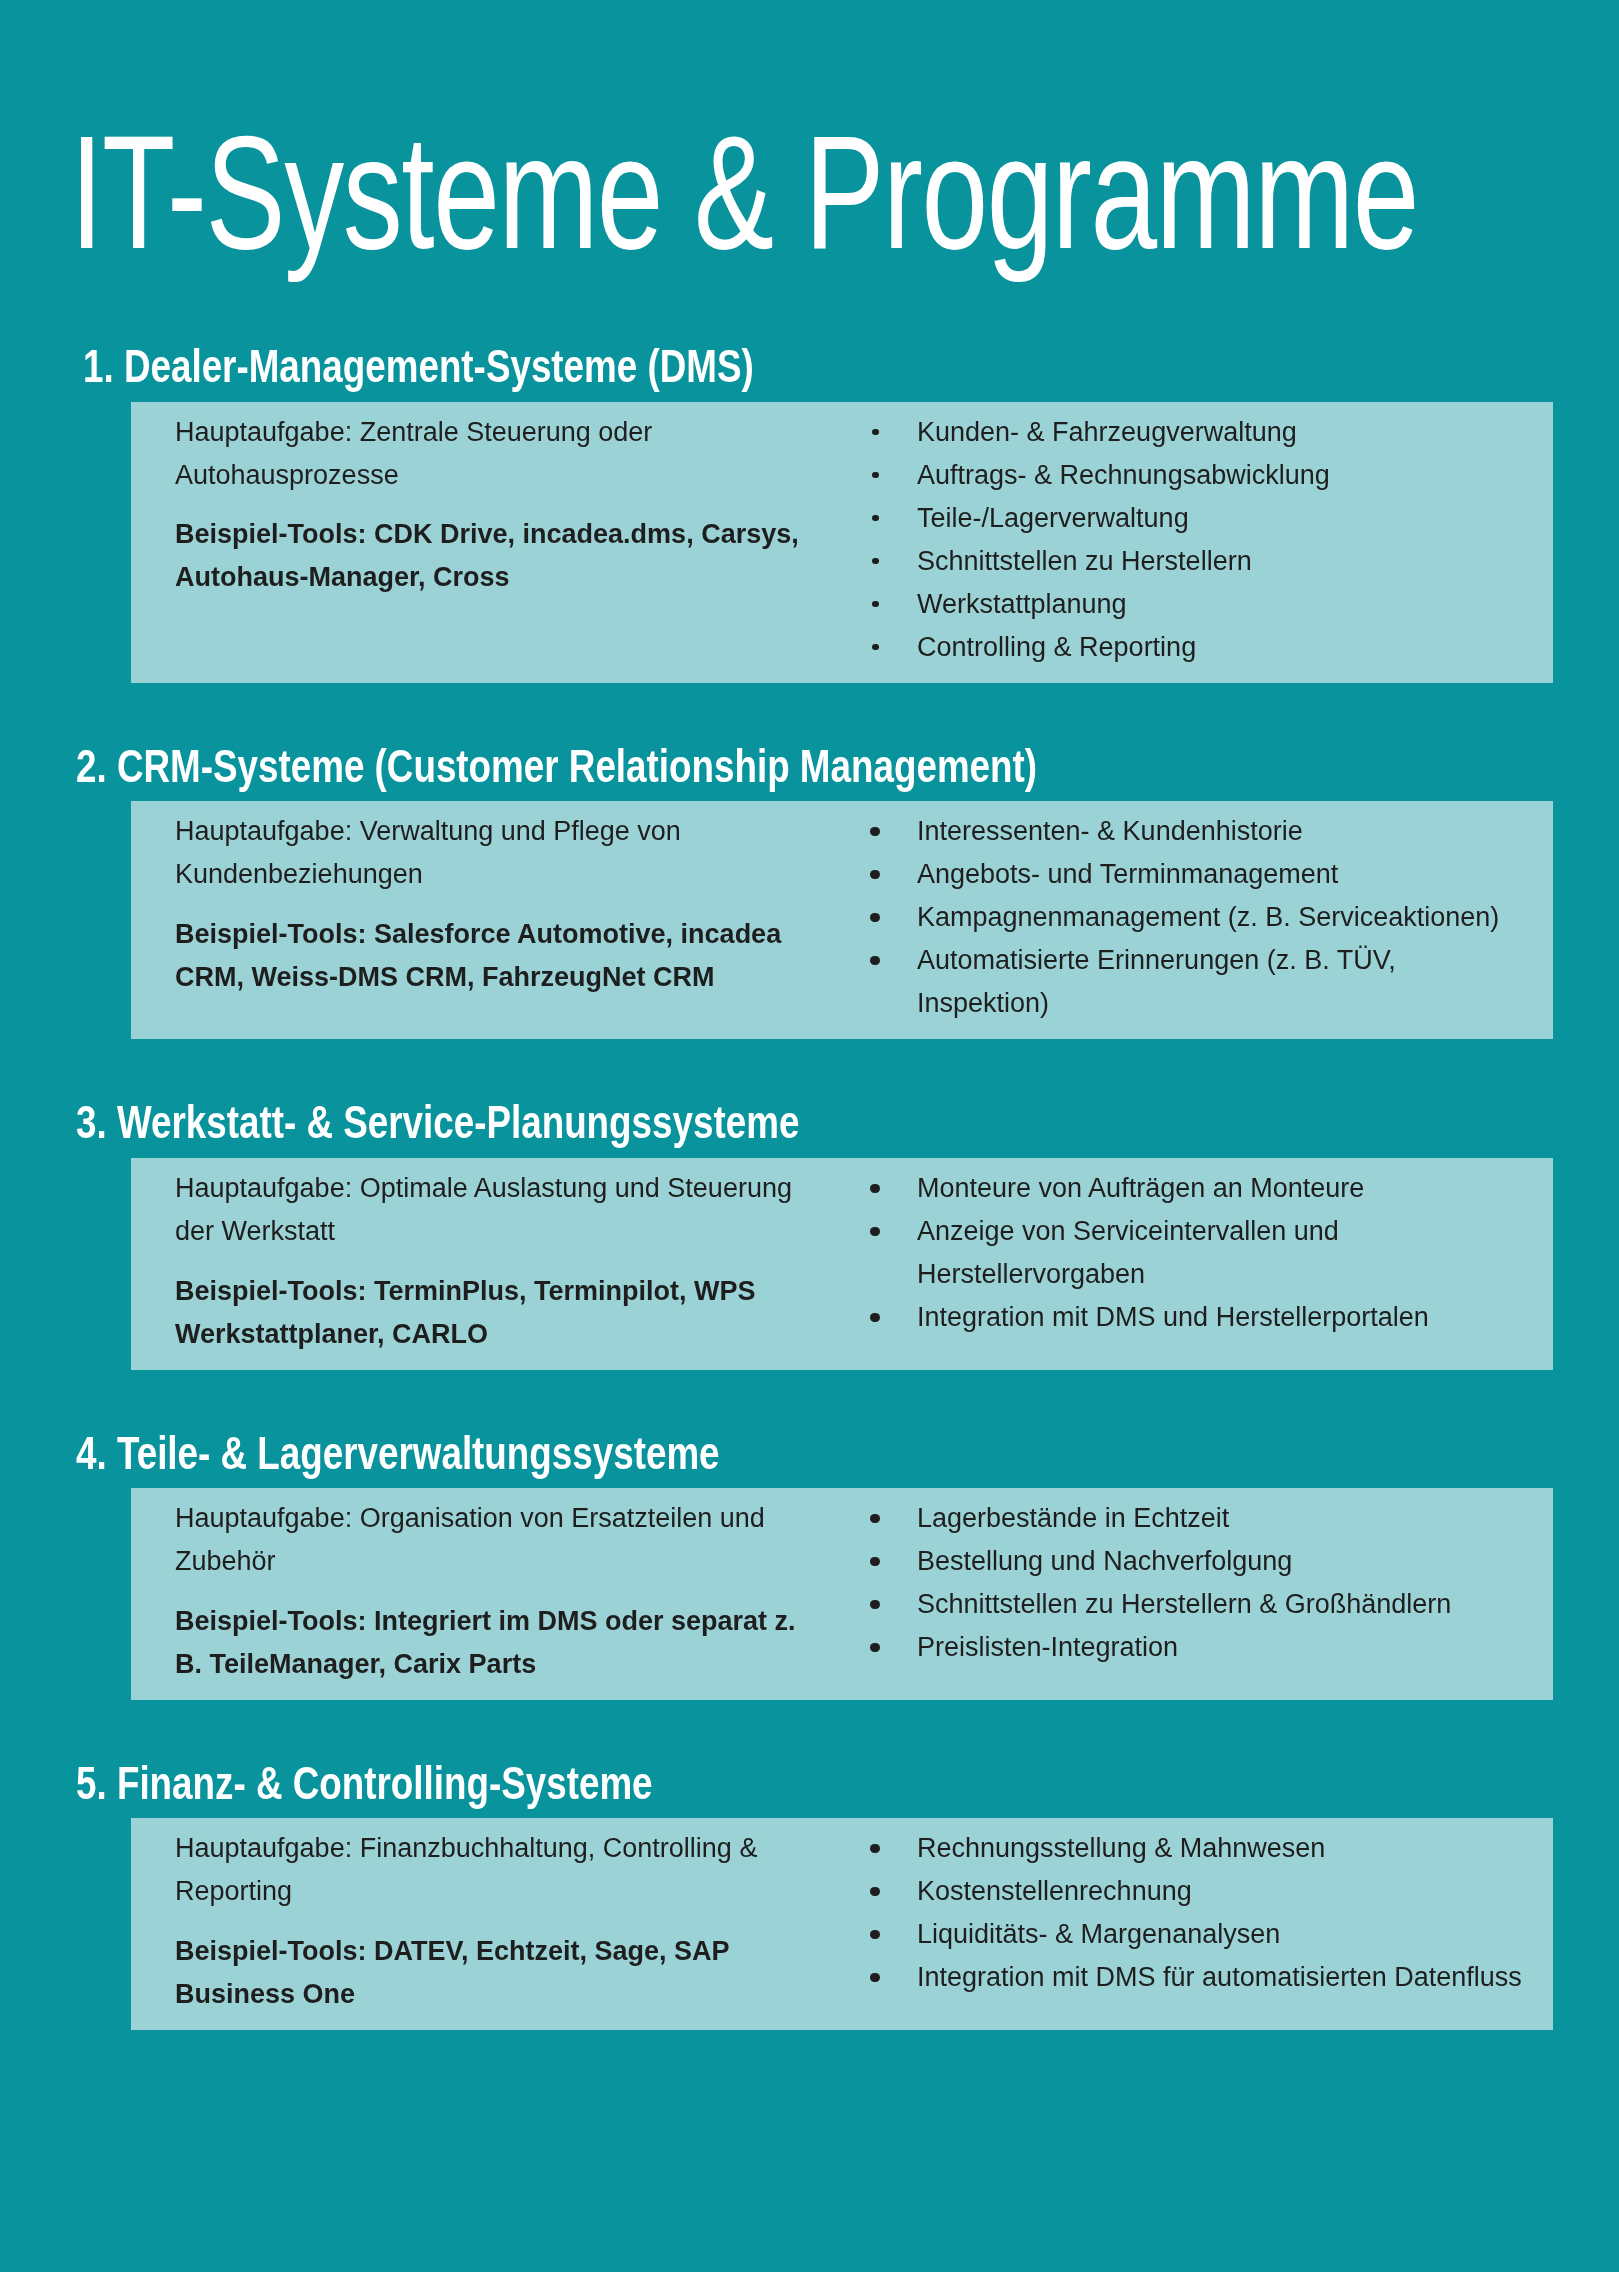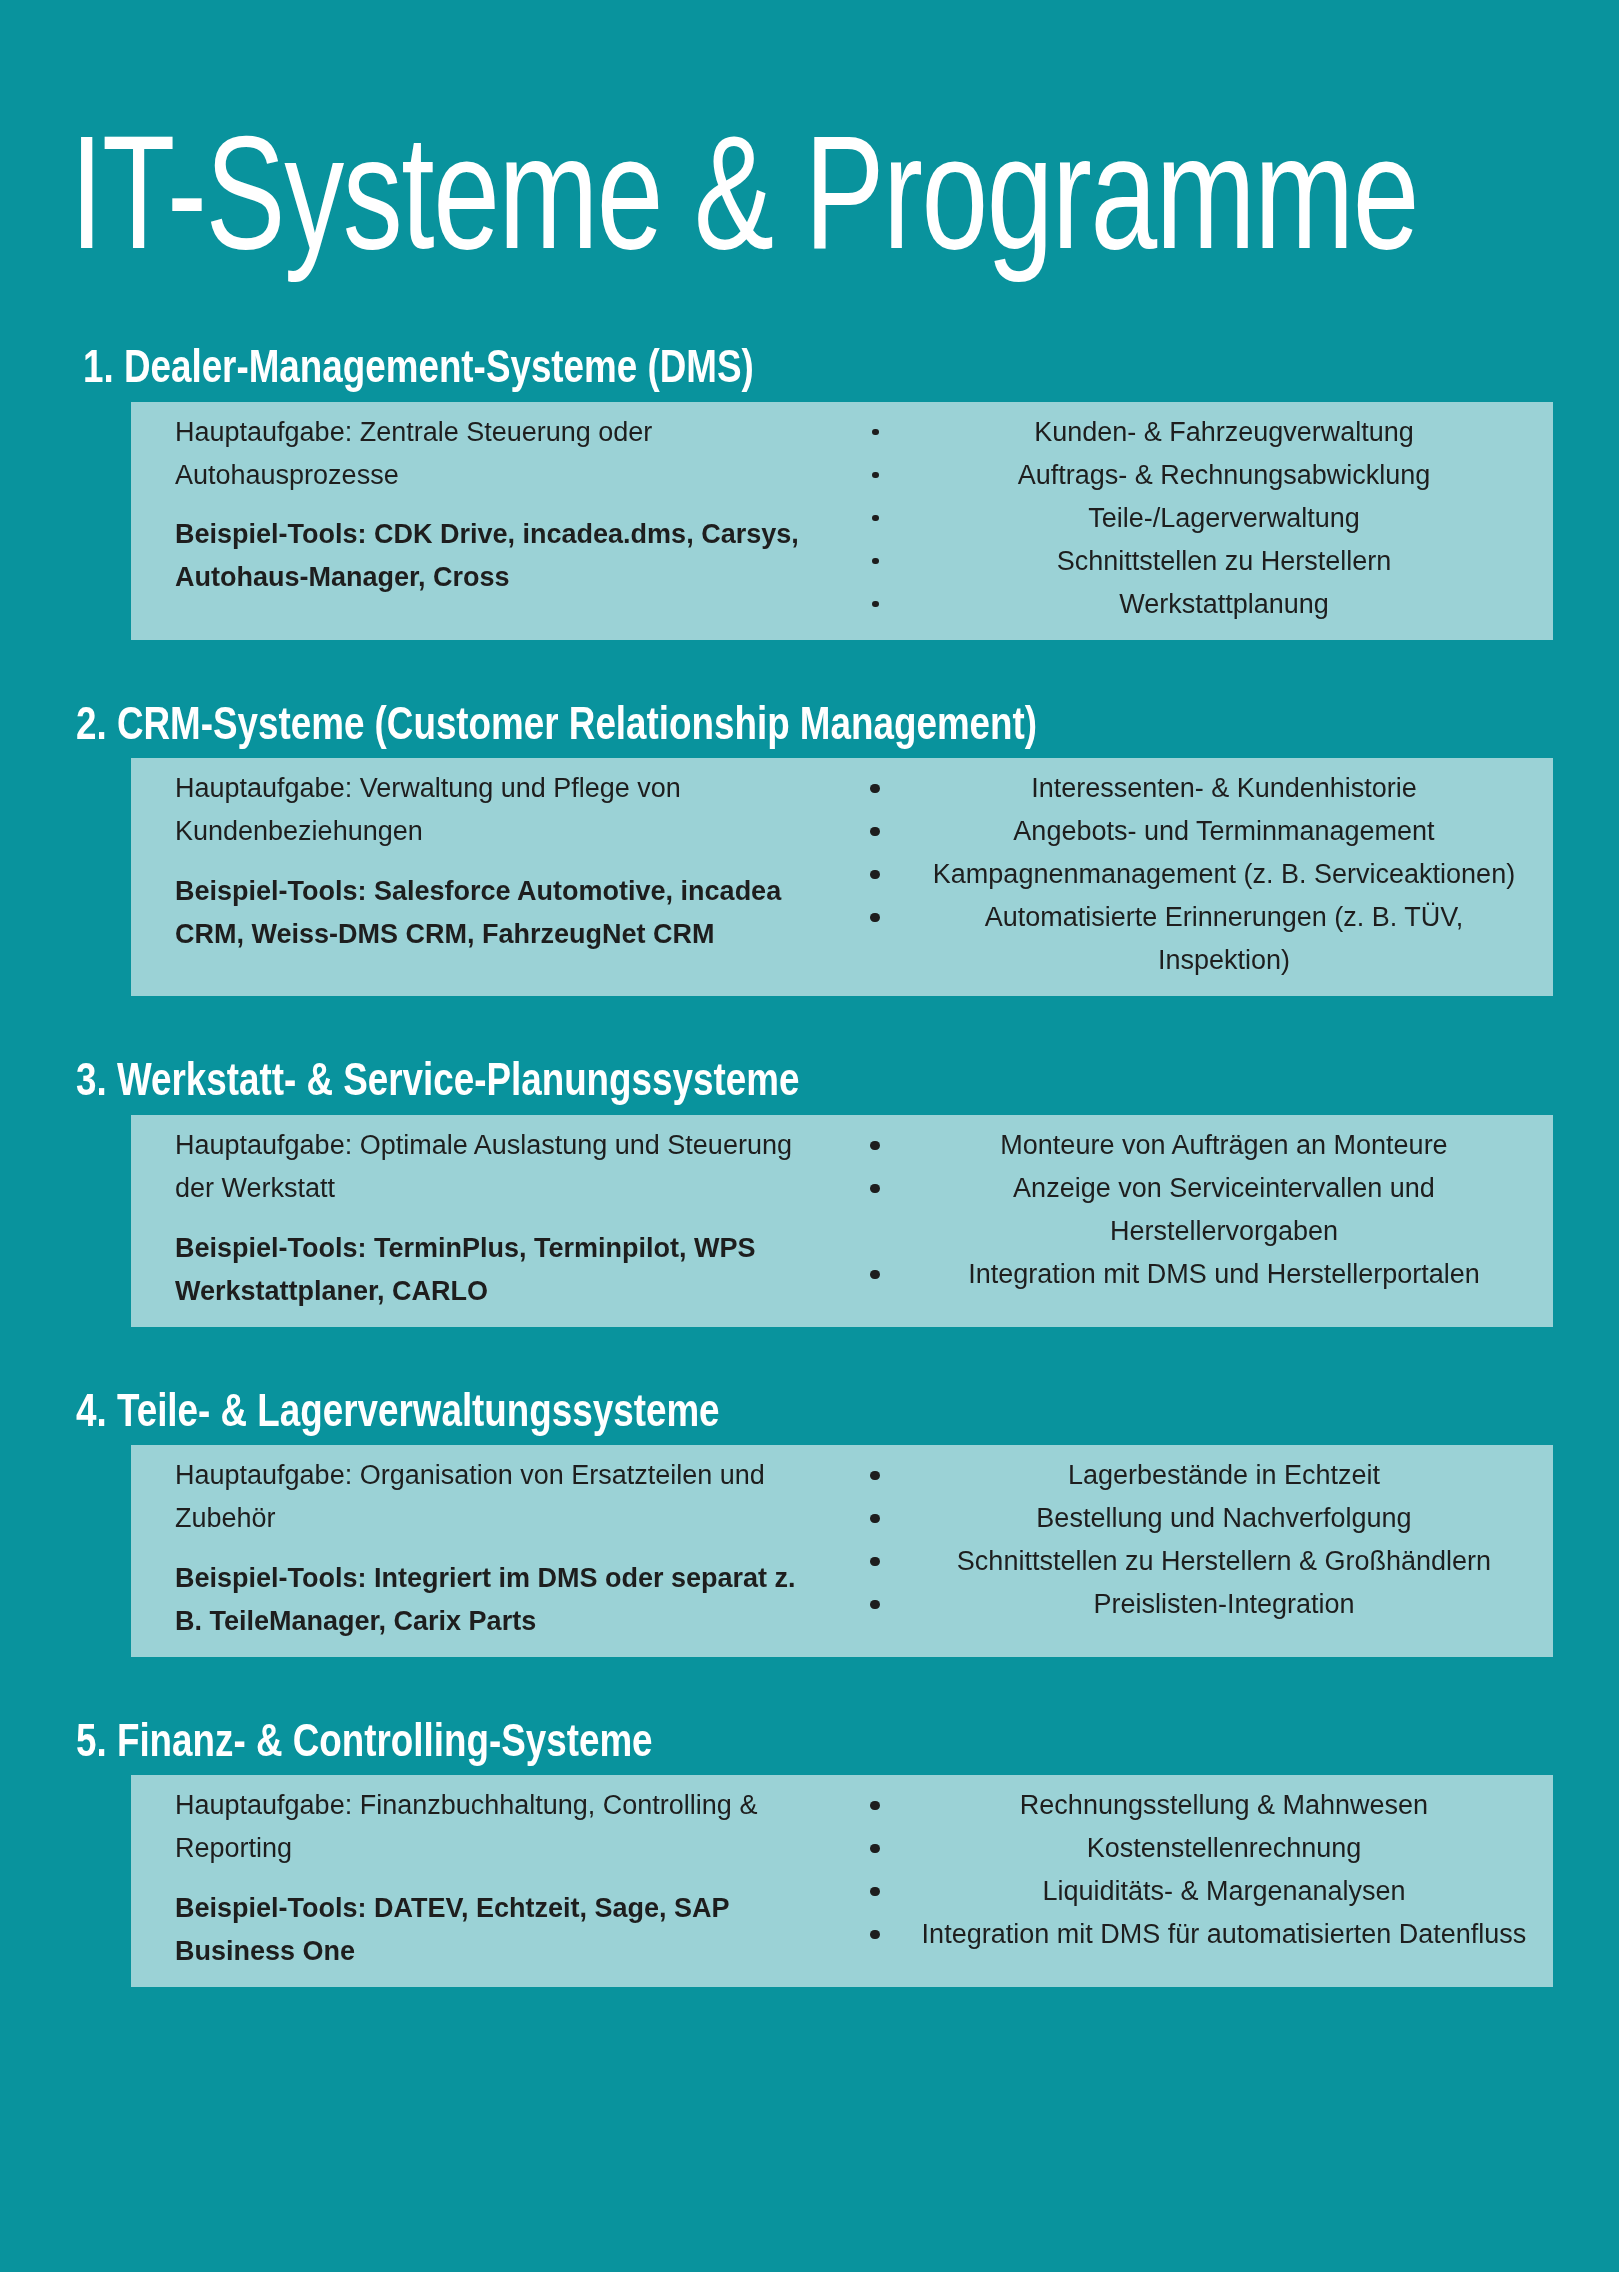--- a/index.html
+++ b/index.html
@@ -73,21 +73,20 @@
   .card-left p + p{
     margin-top:16.5px;
     font-weight:bold;
   }
   .bullets{
     flex:1 1 auto;
     margin-left:51px;
     list-style:none;
     font-size:27px;
     line-height:43px;
-    text-align:center;
   }
   .bullets li{
     position:relative;
     padding-left:53px;
   }
   .bullets li::before{
     content:"";
     position:absolute;
     left:6.3px;
     top:16.5px;
@@ -116,20 +115,21 @@
       <div class="card-left">
         <p>Hauptaufgabe: Zentrale Steuerung oder Autohausprozesse</p>
         <p>Beispiel-Tools: CDK Drive, incadea.dms, Carsys, Autohaus-Manager, Cross</p>
       </div>
       <ul class="bullets small-dots">
         <li>Kunden- &amp; Fahrzeugverwaltung</li>
         <li>Auftrags- &amp; Rechnungsabwicklung</li>
         <li>Teile-/Lagerverwaltung</li>
         <li>Schnittstellen zu Herstellern</li>
         <li>Werkstattplanung</li>
+        <li>Controlling &amp; Reporting</li>
       </ul>
     </div>
   </section>
 
   <section class="section">
     <h2 class="section-heading"><span class="condense-h">2. CRM-Systeme (Customer Relationship Management)</span></h2>
     <div class="card">
       <div class="card-left">
         <p>Hauptaufgabe: Verwaltung und Pflege von Kundenbeziehungen</p>
         <p>Beispiel-Tools: Salesforce Automotive, incadea CRM, Weiss-DMS CRM, FahrzeugNet CRM</p>

